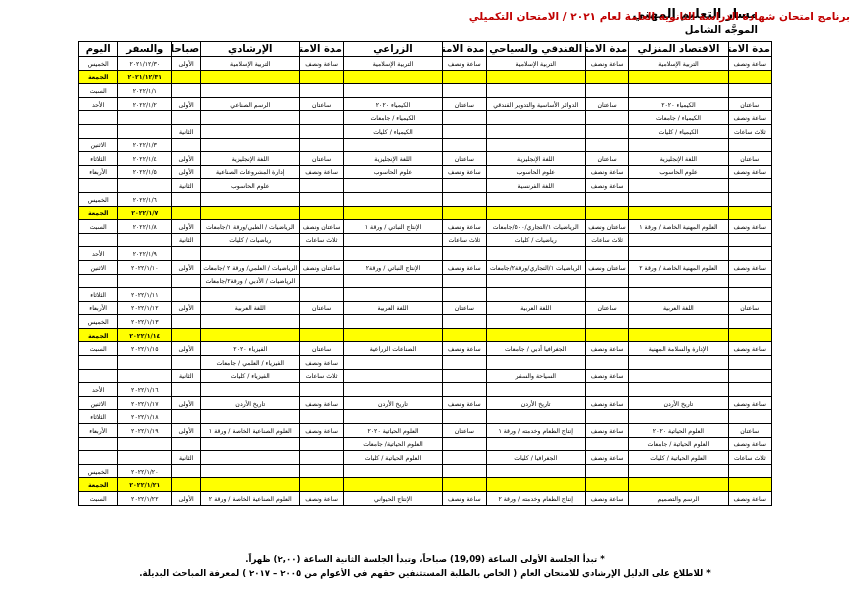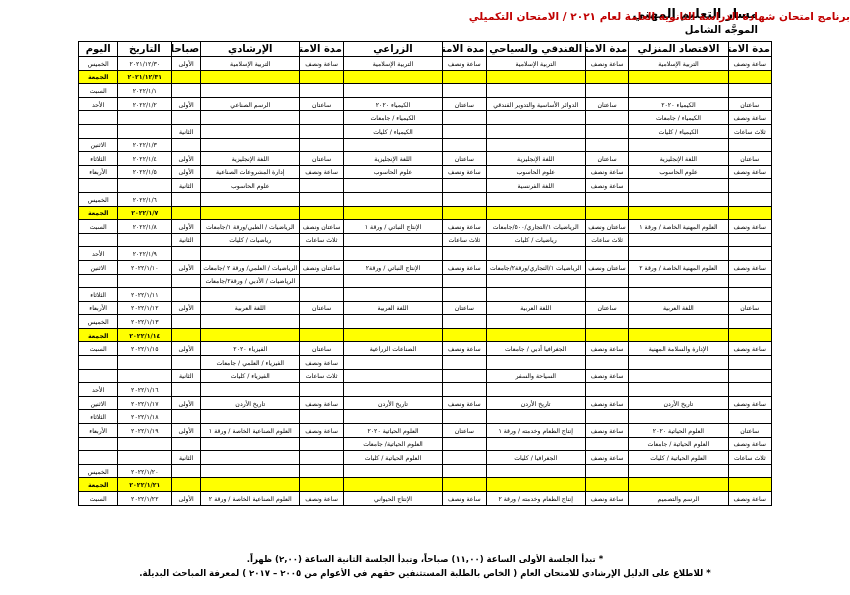--- a/index.html
+++ b/index.html
@@ -101,21 +101,21 @@
       <tr>
         <th>مدة الامتحان</th>
         <th>الاقتصاد المنزلي</th>
         <th>مدة الامتحان</th>
         <th>الفندقي والسياحي</th>
         <th>مدة الامتحان</th>
         <th>الزراعي</th>
         <th>مدة الامتحان</th>
         <th>الإرشادي</th>
         <th>صباحا</th>
-        <th class="date">التاريخ</th>
+        <th class="date">والسفر</th>
         <th>اليوم</th>
       </tr>
     </thead>
     <tbody id="sched-body">
         <tr>
           <td>ساعة ونصف</td>
           <td>التربية الإسلامية</td>
           <td>ساعة ونصف</td>
           <td>التربية الإسلامية</td>
           <td>ساعة ونصف</td>
@@ -539,17 +539,17 @@
           <td>ساعة ونصف</td>
           <td class="two-line">العلوم الصناعية الخاصة / ورقة ٢</td>
           <td>الأولى</td>
           <td class="date">٢٠٢٢/١/٢٢</td>
           <td class="day">السبت</td>
         </tr>
       </tbody>
   </table>
 
   <div class="footnotes">
-    <div>* تبدأ الجلسة الأولى الساعة (١١,٠٠) صباحاً، وتبدأ الجلسة الثانية الساعة (٢,٠٠) ظهراً.</div>
+    <div>* تبدأ الجلسة الأولى الساعة (19,09) صباحاً، وتبدأ الجلسة الثانية الساعة (٢,٠٠) ظهراً.</div>
     <div>* للاطلاع على الدليل الإرشادي للامتحان العام ( الخاص بالطلبة المستثنفين حقهم في الأعوام من ٢٠٠٥ – ٢٠١٧ ) لمعرفة المباحث البديلة.</div>
   </div>
 
 </div>
 
 </body></html>

